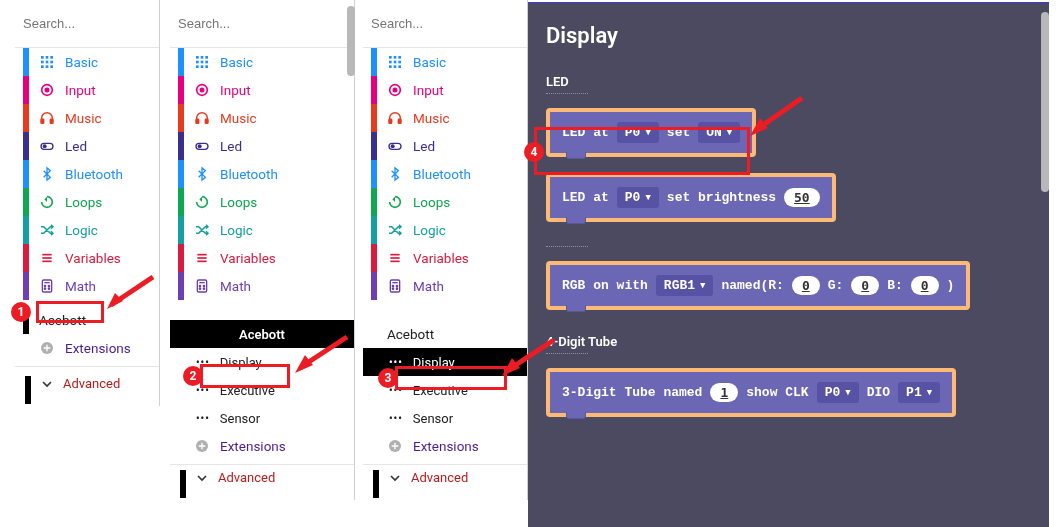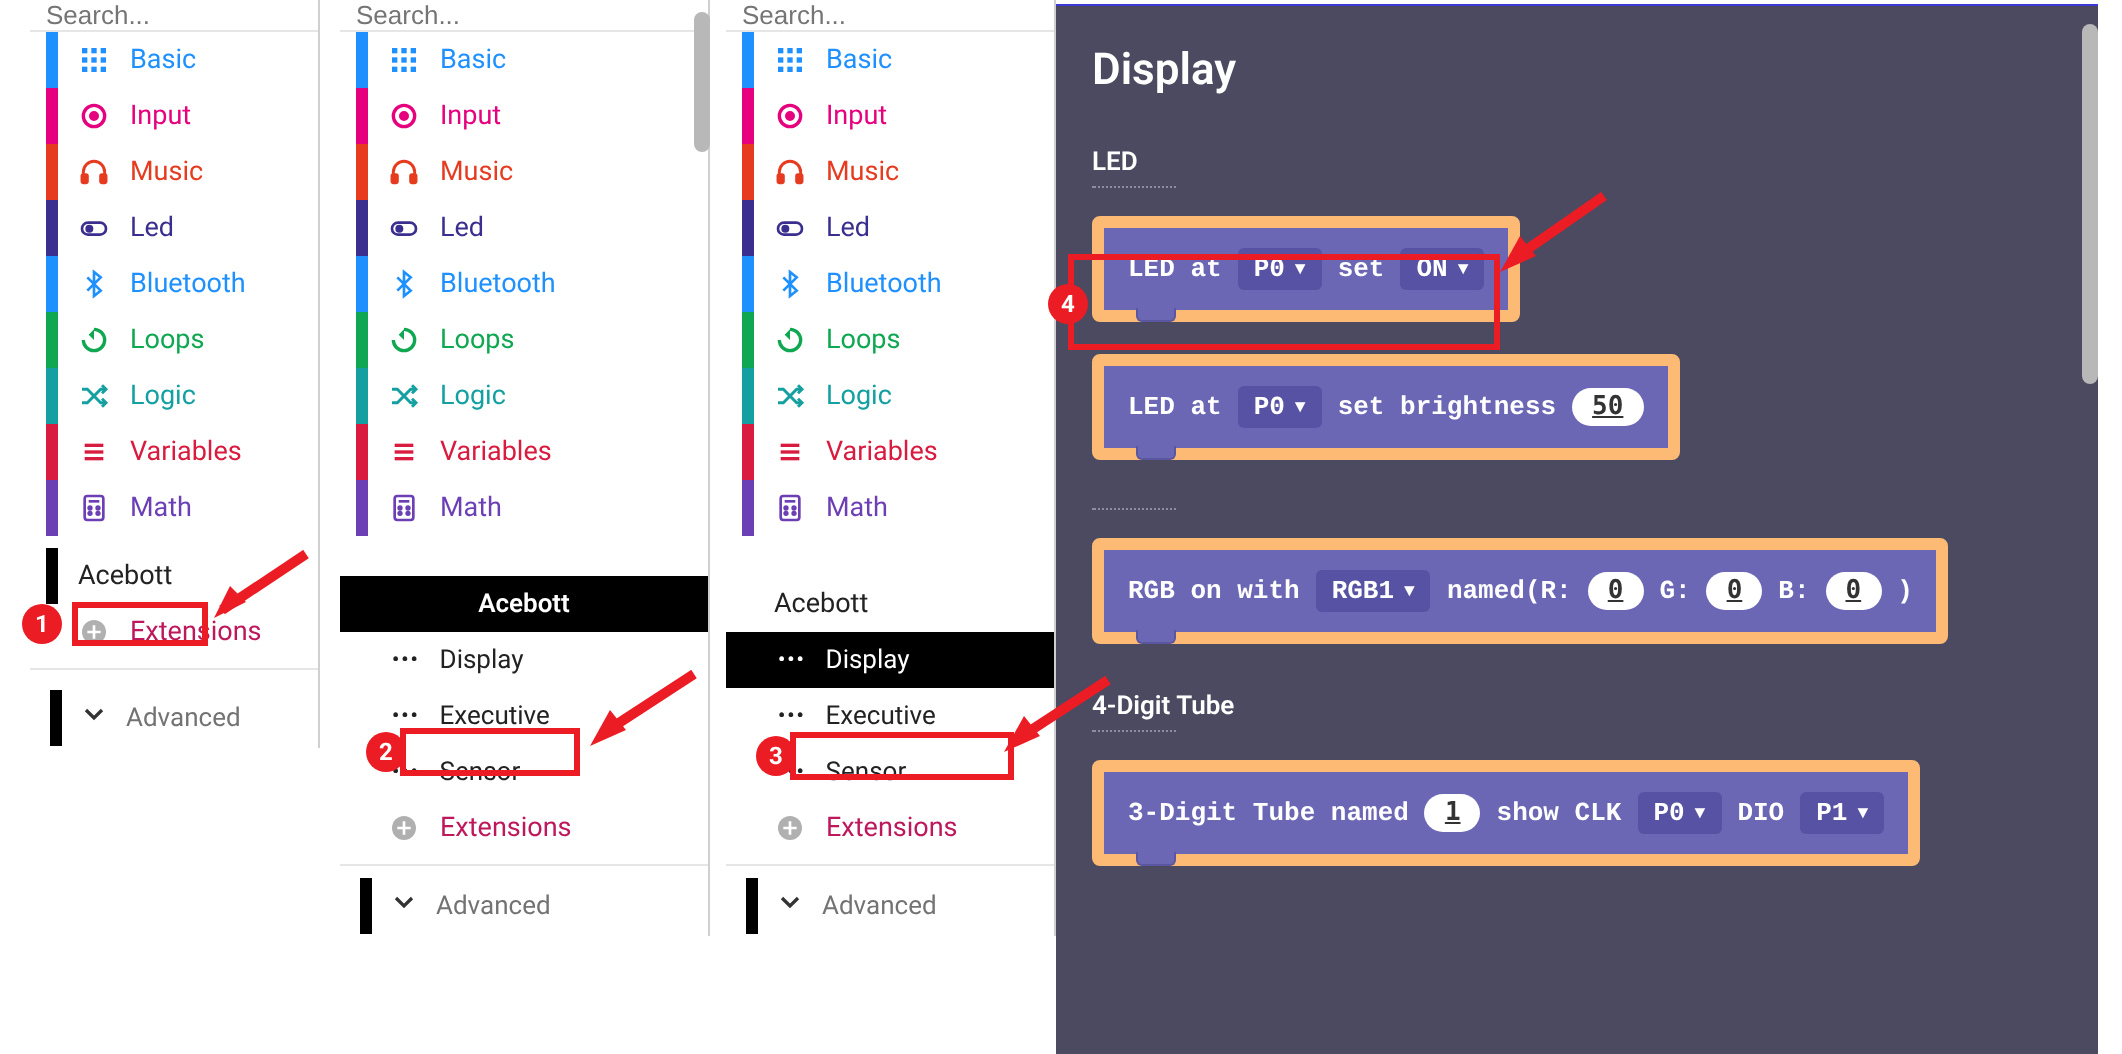--- a/index.html
+++ b/index.html
@@ -33,21 +33,21 @@
   }
   .scrollthumb {
     position: absolute;
     background: #b8b8b8;
     border-radius: 4px;
     width: 8px;
   }
 
   .search {
     display: flex; align-items: center;
-    height: 16px;
+    height: 48px;
     padding: 0 8px;
     border-bottom: 1px solid #e6e6e6;
     color: #888;
   }
   .search input {
     flex: 1; border: none; outline: none;
     font-size: 13px; color: #888; background: transparent;
   }
   .search .mag { color: #888; }
 
@@ -69,22 +69,22 @@
     height: 28px; display: flex; align-items: center; justify-content: center;
   }
   .sub {
     display: flex; align-items: center; gap: 10px;
     height: 28px; padding-left: 26px;
     color: #222; cursor: pointer;
     font-size: 13px;
   }
   .sub.sel { background: #000; color: #fff; }
   .dots { letter-spacing: 1px; font-weight: 700; font-size: 10px; }
-  .ext { color: #be185d; }
-  .adv { display: flex; align-items: center; gap: 8px; height: 30px; padding-left: 10px; color: #737373; }
+  .ext { color: #4c1d95; }
+  .adv { display: flex; gap: 8px; height: 30px; padding-left: 10px; color: #b91c1c; }
   .adv .stripe { background:#000; }
 
   
   .redbox {
     position: absolute;
     border: 3px solid #ec1c24;
     pointer-events: none;
   }
   .badge {
     position: absolute;
@@ -97,21 +97,21 @@
   .arrow {
     position: absolute; pointer-events: none;
   }
 
   
   .ws-title { font-size: 22px; font-weight: 600; margin-bottom: 26px; }
   .ws-sec-label { font-size: 13px; font-weight: 600; margin-bottom: 4px; }
   .ws-dotline { border-top: 1px dotted #8e8da0; width: 42px; margin-bottom: 14px; }
   .block {
     background: #6b67b5;
-    border: 6px solid #fdba74;
+    border: 4px solid #fdba74;
     border-radius: 4px;
     padding: 10px 12px;
     display: inline-flex; align-items: center; gap: 8px;
     color: #fff;
     font-family: "Consolas","Courier New",monospace;
     font-size: 13px;
     font-weight: 600;
     margin-bottom: 16px;
     position: relative;
   }

